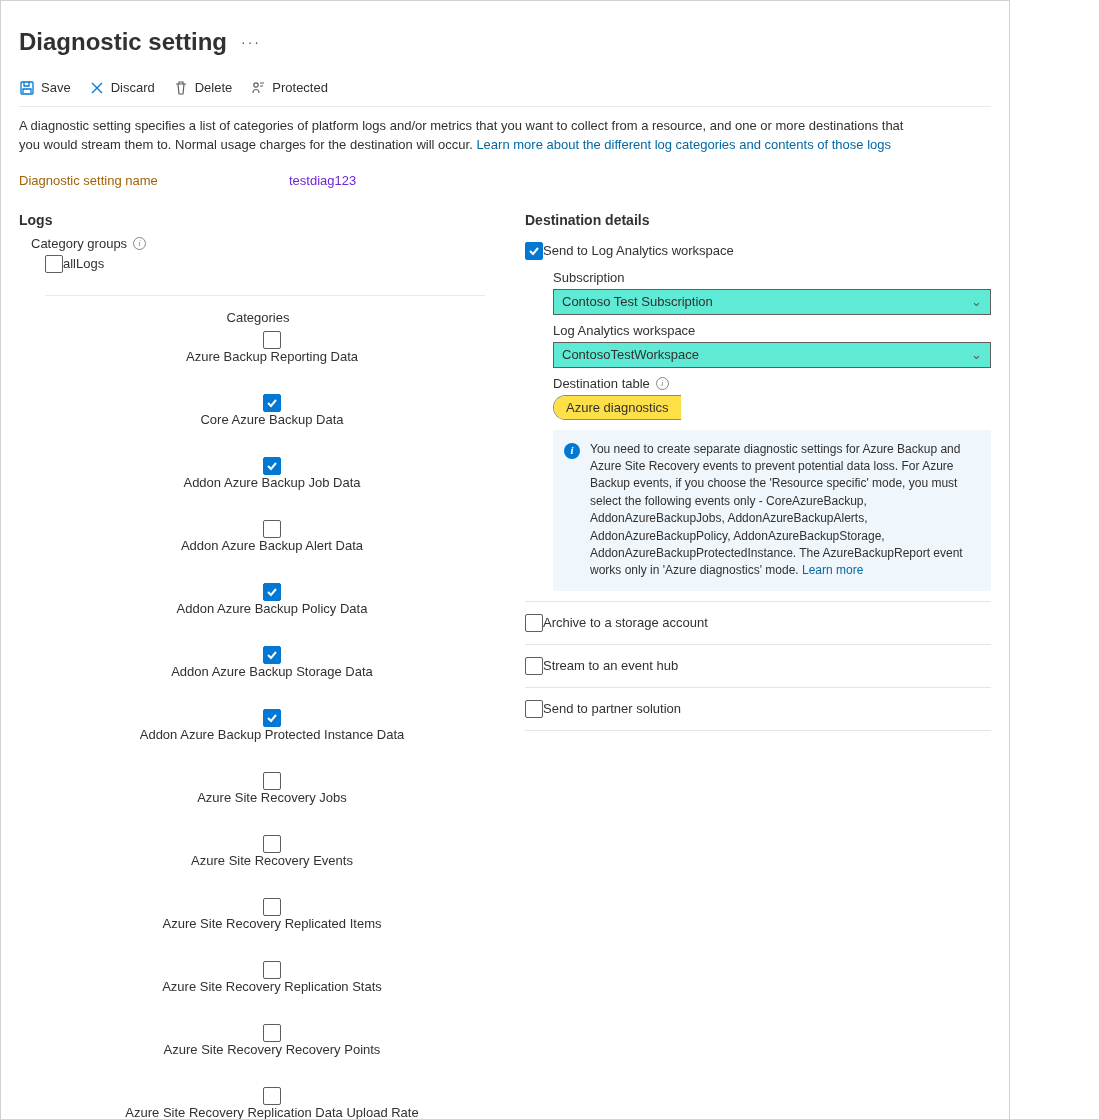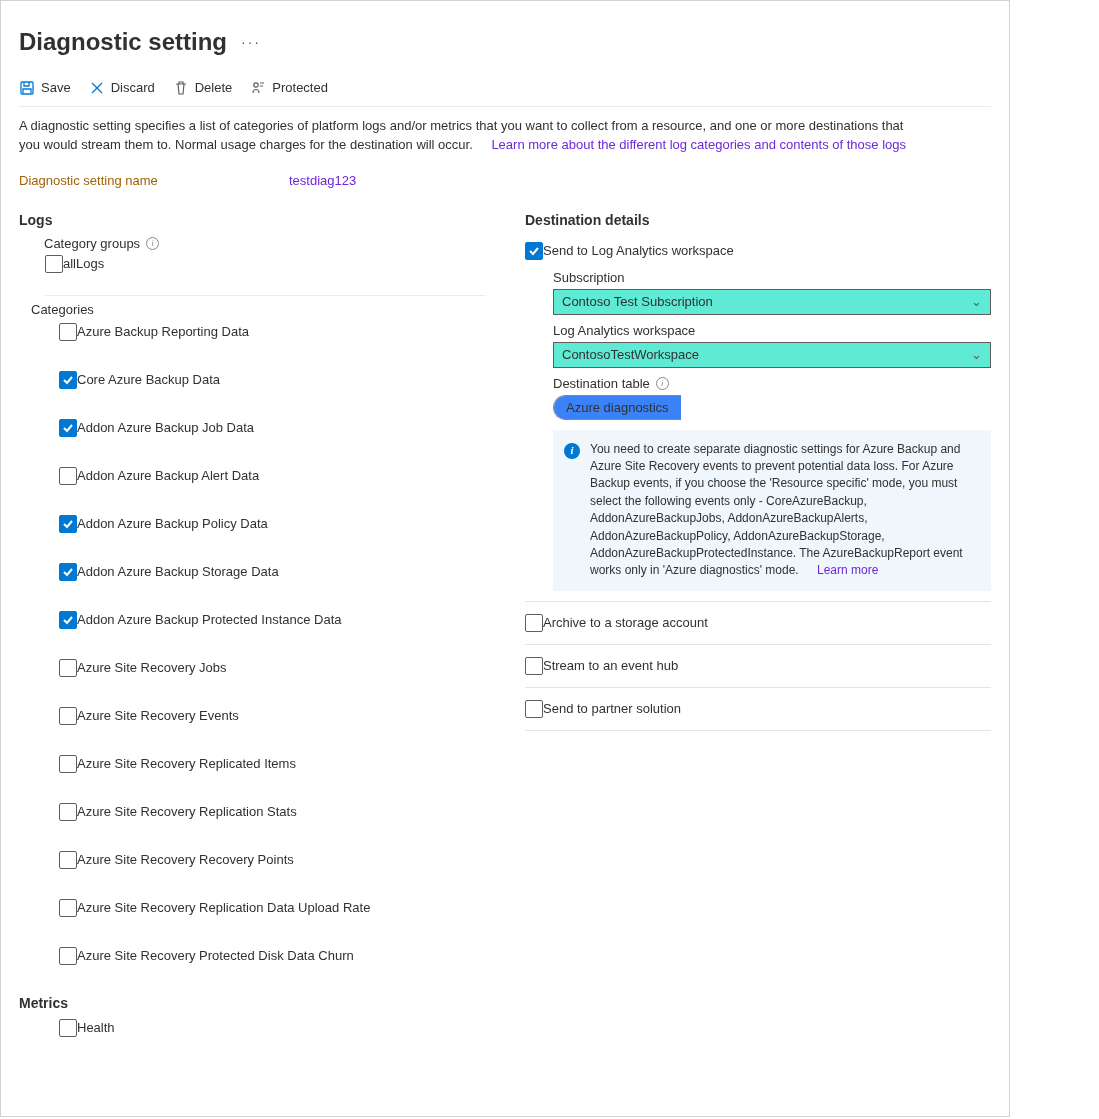--- a/index.html
+++ b/index.html
@@ -19,41 +19,41 @@
   .title-row { display: flex; align-items: center; gap: 14px; margin-bottom: 18px; }
   .page-title { font-size: 24px; font-weight: 600; }
   .ellipsis { color: #555; letter-spacing: 2px; font-size: 14px; cursor: pointer; }
 
   .toolbar { display: flex; gap: 18px; padding: 6px 0 10px 0; border-bottom: 1px solid #eaeaea; margin-bottom: 10px; }
   .toolbar-btn { display: inline-flex; align-items: flex-start; gap: 6px; color: #323130; cursor: pointer; }
   .toolbar-btn svg { stroke: #0078d4; fill: none; }
   .toolbar-btn.gray svg { stroke: #605e5c; }
 
   .description { color: #323130; line-height: 1.45; max-width: 900px; }
-  .link { color: #6d28d9; cursor: pointer; margin-left: 15px; }
+  .link { color: #0369a1; cursor: pointer; }
 
   .field-row { display: flex; align-items: center; margin-top: 18px; margin-bottom: 14px; }
   .field-label { width: 270px; color: #a16207; }
   .field-value { color: #6d28d9; }
 
   .columns { display: flex; gap: 40px; }
   .col { flex: 1; min-width: 0; }
 
   .section-title { font-weight: 600; font-size: 14px; margin: 10px 0 8px 0; }
-  .subsection { font-size: 13px; color: #323130; margin: 6px 0 4px 25px; display: flex; align-items: center; gap: 6px;}
-  .subsection-plain { font-size: 13px; color: #323130; margin: 6px 0 6px 12px; }
+  .subsection { font-size: 13px; color: #323130; margin: 6px 0 4px 12px; display: flex; align-items: center; gap: 6px;}
+  .subsection-plain { font-size: 13px; color: #323130; margin: 14px 0 6px 12px; text-align: center; }
 
   .info-icon {
     display: inline-flex; width: 13px; height: 13px; border: 1px solid #888; border-radius: 50%;
     align-items: center; justify-content: center; font-size: 9px; color: #888; font-style: italic; font-family: Georgia, serif;
   }
 
   .log-list { margin-left: 26px; border-bottom: 1px solid #eaeaea; padding-bottom: 10px;}
   .cat-list, .metric-list { margin-left: 40px; }
-  .cat-list .cb-row, .metric-list .cb-row { margin-bottom: 30px; }
+  .cat-list .cb-row, .metric-list .cb-row { margin-bottom: 30px; flex-direction: column; }
 
   .cb-row { display: flex; align-items: center; margin-bottom: 12px; }
   .cb {
     width: 18px; height: 18px; border: 1px solid #605e5c; border-radius: 2px;
     display: inline-flex; align-items: center; justify-content: center; cursor: pointer;
     flex-shrink: 0;
   }
   .cb.checked { background: #0078d4; border-color: #0078d4; }
   .cb.checked svg { stroke: #fff; }
   .cb-label { cursor: pointer; }
@@ -63,21 +63,21 @@
   .dest-details { margin: 10px 0 0 28px; }
   .fld-label { font-size: 13px; margin: 8px 0 4px 0; display:flex; align-items:center; gap:6px;}
   .select {
     width: 100%; max-width: 470px; border: 1px solid #605e5c; padding: 4px 8px;
     display: flex; align-items: center; justify-content: space-between; cursor: pointer;
     background: #5eead4; height: 26px;
   }
   .select .chev { color: #605e5c; }
 
   .toggle-group { display: inline-flex; border: 1px solid #8a8886; border-radius: 14px; overflow: hidden; }
-  .toggle-opt { padding: 4px 12px; font-size: 13px; cursor: pointer; background: #3b82f6; }
+  .toggle-opt { padding: 4px 12px; font-size: 13px; cursor: pointer; background: #fde047; }
   .toggle-opt.sel { background: #0078d4; color: #fff; }
   .toggle-wrap { display:inline-block; padding: 4px; border: 2px solid #d13438; border-radius: 4px; margin-left: -2px;}
   .toggle-outer { display:flex; align-items:center; gap:0; }
 
   .info-panel {
     background: #eff6fc; border: 1px solid #eff6fc; padding: 10px 12px 10px 36px;
     position: relative; margin-top: 10px; font-size: 12px; line-height: 1.45; color: #323130;
     max-width: 490px;
   }
   .info-panel .i-badge {

